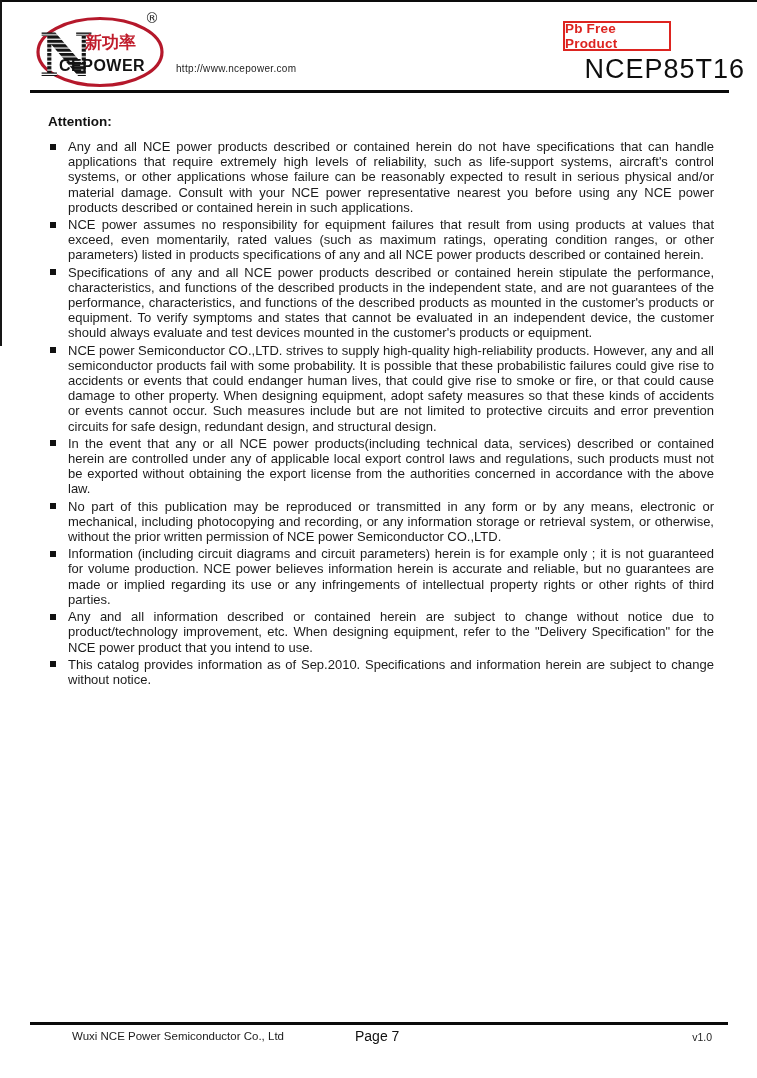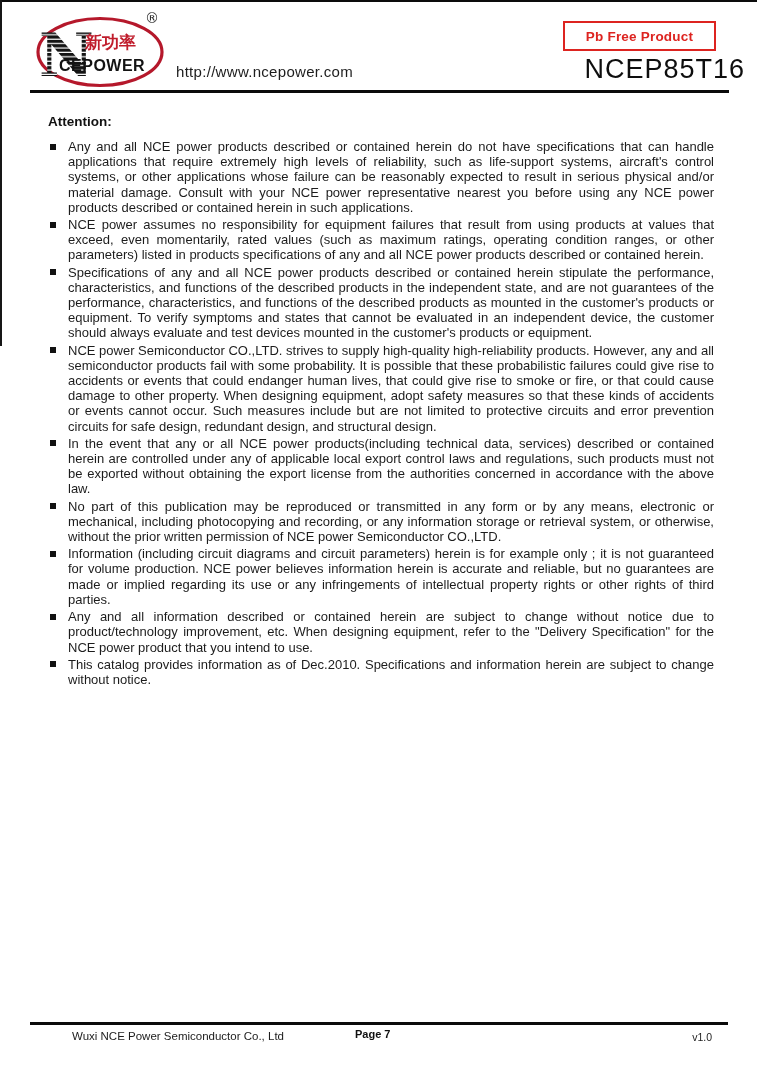--- a/index.html
+++ b/index.html
@@ -7,46 +7,46 @@
   .page {
     position:relative; width:757px; height:1078px; margin:0 auto;
     background:#ffffff; overflow:hidden;
     font-family:"Liberation Sans","DejaVu Sans",sans-serif; color:#1b1b1b;
   }
   .edge-top { position:absolute; left:0; top:0; width:757px; height:2px; background:#0c0c0c; }
   .edge-left { position:absolute; left:0; top:0; width:2px; height:346px; background:#161616; }
 
   .logo { position:absolute; left:33px; top:9px; }
   .url {
-    position:absolute; left:176px; top:63px; font-size:15px; letter-spacing:.3px;
+    position:absolute; left:176px; top:63px; font-size:10px; letter-spacing:.3px;
     color:#1d1d1d; text-decoration:none;
   }
   .pb-badge {
-    position:absolute; left:563px; top:21px; width:153px; height:30px;
+    position:absolute; left:563px; top:21px; width:108px; height:30px;
     border:2px solid #dd2420; color:#dd2420; font-weight:bold; font-size:13.5px;
     display:flex; align-items:center; justify-content:center; letter-spacing:.2px;
   }
   .part-number {
     position:absolute; right:12px; top:54px; font-size:27px; letter-spacing:1px;
     color:#0e0e0e;
   }
   .header-rule { position:absolute; left:30px; top:90px; width:699px; height:3px; background:#0a0a0a; }
 
   .attention-title { position:absolute; left:48px; top:114px; font-size:13.5px; font-weight:bold; color:#111; }
 
   .bullets { position:absolute; left:50px; top:139px; width:664px; }
   .bullet-item { display:flex; margin-bottom:2px; }
   .bullet-sq { flex:none; width:6px; height:6px; background:#111; margin-top:4.6px; margin-right:12px; }
   .bullet-text {
     flex:1; font-size:13px; line-height:15.2px; text-align:justify; color:#1c1c1c;
   }
 
   .footer-rule { position:absolute; left:30px; top:1022px; width:698px; height:3px; background:#0a0a0a; }
   .footer-company { position:absolute; left:48px; top:1030px; font-size:11.5px; color:#1c1c1c;margin-left:24px; }
-  .footer-page { position:absolute; left:332px; top:1028px; font-size:11px; font-weight:bold; color:#101010;padding-left:23px; }
+  .footer-page { position:absolute; left:332px; top:1028px; font-size:14px; font-weight:normal; color:#101010;padding-left:23px; }
   .footer-version { position:absolute; right:45px; top:1031px; font-size:10.5px; color:#1c1c1c; }
 </style>
 </head>
 <body>
 
 <div class="page">
 
   <div class="edge-top"></div>
   <div class="edge-left"></div>
 
@@ -104,21 +104,21 @@
     <div class="bullet-item">
       <span class="bullet-sq"></span>
       <div class="bullet-text">Information (including circuit diagrams and circuit parameters) herein is for example only ; it is not guaranteed for volume production. NCE power believes information herein is accurate and reliable, but no guarantees are made or implied regarding its use or any infringements of intellectual property rights or other rights of third parties.</div>
     </div>
     <div class="bullet-item">
       <span class="bullet-sq"></span>
       <div class="bullet-text">Any and all information described or contained herein are subject to change without notice due to product/technology improvement, etc. When designing equipment, refer to the "Delivery Specification" for the NCE power product that you intend to use.</div>
     </div>
     <div class="bullet-item">
       <span class="bullet-sq"></span>
-      <div class="bullet-text">This catalog provides information as of Dec.2010. Specifications and information herein are subject to change without notice.</div>
+      <div class="bullet-text">This catalog provides information as of Sep.2010. Specifications and information herein are subject to change without notice.</div>
     </div>
   </div>
 
   <div class="footer-rule"></div>
   <div class="footer-company">Wuxi NCE Power Semiconductor Co., Ltd</div>
   <div class="footer-page">Page 7</div>
   <div class="footer-version">v1.0</div>
 
 </div>
 

